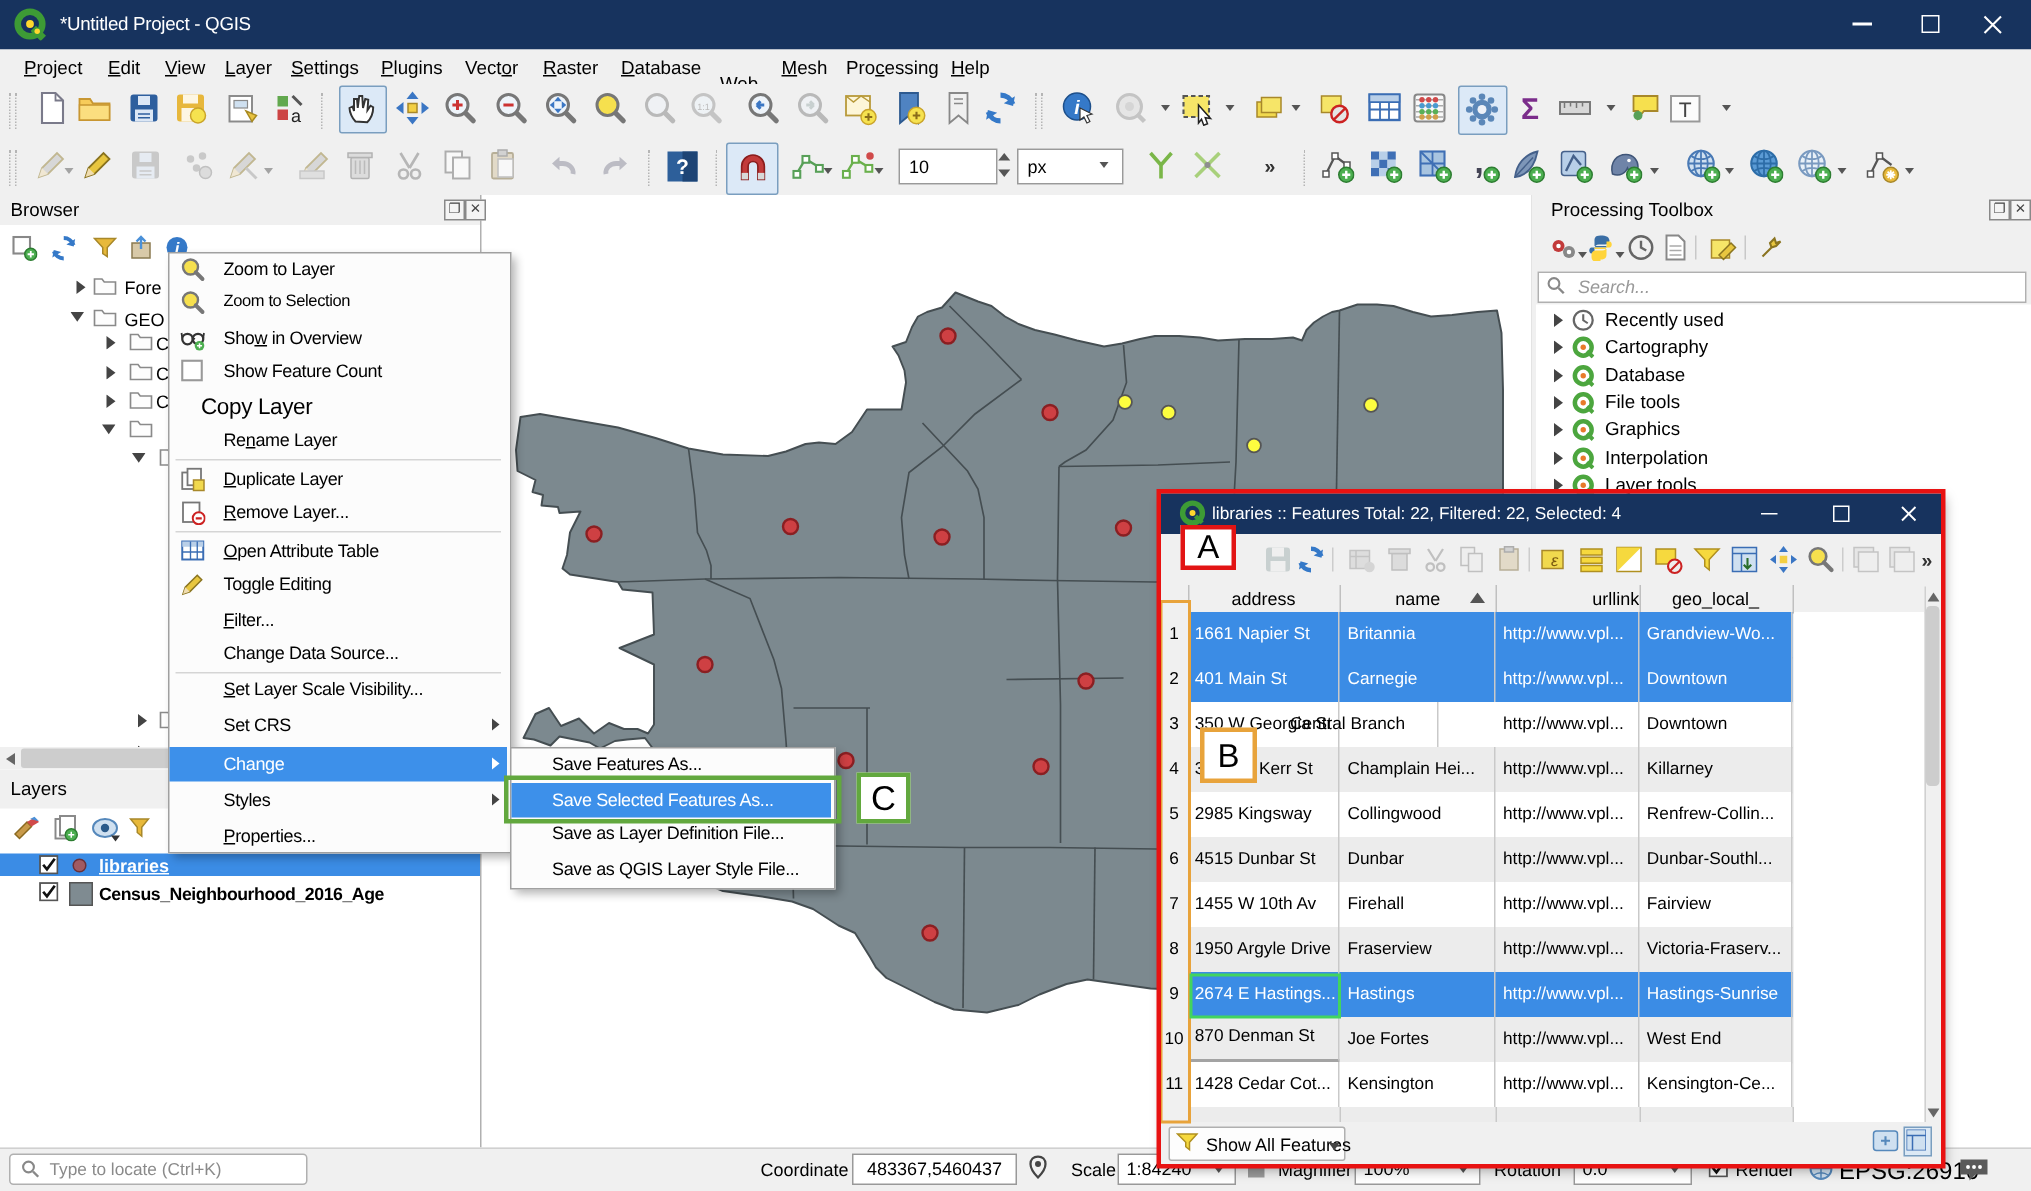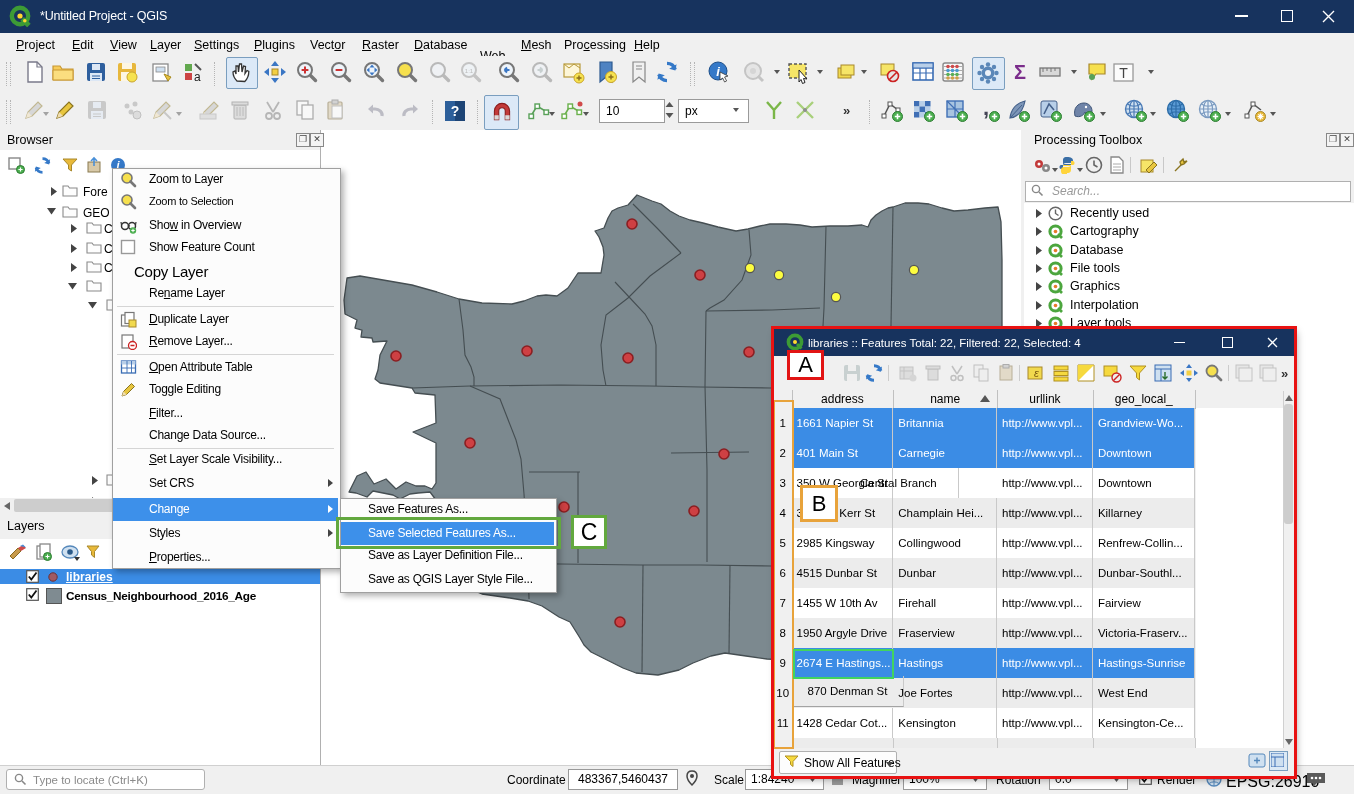--- a/index.html
+++ b/index.html
@@ -965,21 +965,21 @@
   </svg>
 <svg class="abs" style="left:1258px;top:363px;opacity:.5" width="20" height="20" viewBox="0 0 20 20">
     <rect x="2" y="2" width="13" height="13" fill="#ddd" stroke="#999"></rect>
     <rect x="5" y="5" width="13" height="13" fill="#eee" stroke="#999"></rect>
   </svg>
 <div class="abs" style="left:1281px;top:366px;font-size:13px;font-weight:bold;color:#333">»</div>
 <div class="abs" style="left:774px;top:390px;width:509px;height:18px;background:#f0f0f0;border-bottom:1px solid #b8b8b8"></div>
 <div class="abs" style="left:774px;top:390px;width:17.5px;height:18px;border-right:1px solid #c0c0c0;font-size:12px;text-align:center;line-height:18px"></div>
 <div class="abs" style="left:791.5px;top:390px;width:101.8px;height:18px;border-right:1px solid #c0c0c0;font-size:12px;text-align:center;line-height:18px">address</div>
 <div class="abs" style="left:893.3px;top:390px;width:103.7px;height:18px;border-right:1px solid #c0c0c0;font-size:12px;text-align:center;line-height:18px">name</div>
-<div class="abs" style="left:997px;top:390px;width:95.9px;height:18px;border-right:1px solid #c0c0c0;font-size:12px;text-align:center;line-height:18px">urllink</div>
+<div class="abs" style="left:997px;top:390px;width:95.9px;height:18px;border-right:1px solid #c0c0c0;font-size:12px;text-align:right;line-height:18px">urllink</div>
 <div class="abs" style="left:1092.9px;top:390px;width:101.7px;height:18px;border-right:1px solid #c0c0c0;font-size:12px;text-align:center;line-height:18px">geo_local_</div>
 <svg class="abs" style="left:980px;top:395px;" width="10" height="7" viewBox="0 0 10 7">
     <path d="M5,0 L10,7 L0,7 z" fill="#555"></path>
   </svg>
 <div class="abs" style="left:791.5px;top:408px;width:403.5px;height:30px;background:#3b8ce5"></div>
 <div class="abs" style="left:774px;top:408px;width:17.5px;height:30px;background:#f0f0f0;border-right:1px solid #c0c0c0;border-bottom:1px solid #d8d8d8;font-size:11.5px;text-align:center;line-height:30px">1</div>
 <div class="abs" style="left:791.5px;top:408px;width:95.8px;height:30px;border-right:1px solid #c9c9c9;border-bottom:1px solid #d8d8d8;font-size:11.5px;line-height:30px;color:#fff;padding-left:5px;overflow:hidden;white-space:nowrap">1661 Napier St</div>
 <div class="abs" style="left:893.3px;top:408px;width:97.7px;height:30px;border-right:1px solid #c9c9c9;border-bottom:1px solid #d8d8d8;font-size:11.5px;line-height:30px;color:#fff;padding-left:5px;overflow:hidden;white-space:nowrap">Britannia</div>
 <div class="abs" style="left:997px;top:408px;width:89.9px;height:30px;border-right:1px solid #c9c9c9;border-bottom:1px solid #d8d8d8;font-size:11.5px;line-height:30px;color:#fff;padding-left:5px;overflow:hidden;white-space:nowrap">http://www.vpl...</div>
 <div class="abs" style="left:1092.9px;top:408px;width:95.7px;height:30px;border-right:1px solid #c9c9c9;border-bottom:1px solid #d8d8d8;font-size:11.5px;line-height:30px;color:#fff;padding-left:5px;overflow:hidden;white-space:nowrap">Grandview-Wo...</div>
@@ -1026,21 +1026,21 @@
 <div class="abs" style="left:997px;top:618px;width:89.9px;height:30px;border-right:1px solid #c9c9c9;border-bottom:1px solid #d8d8d8;font-size:11.5px;line-height:30px;color:#000;padding-left:5px;overflow:hidden;white-space:nowrap">http://www.vpl...</div>
 <div class="abs" style="left:1092.9px;top:618px;width:95.7px;height:30px;border-right:1px solid #c9c9c9;border-bottom:1px solid #d8d8d8;font-size:11.5px;line-height:30px;color:#000;padding-left:5px;overflow:hidden;white-space:nowrap">Victoria-Fraserv...</div>
 <div class="abs" style="left:791.5px;top:648px;width:403.5px;height:30px;background:#3b8ce5"></div>
 <div class="abs" style="left:774px;top:648px;width:17.5px;height:30px;background:#f0f0f0;border-right:1px solid #c0c0c0;border-bottom:1px solid #d8d8d8;font-size:11.5px;text-align:center;line-height:30px">9</div>
 <div class="abs" style="left:791.5px;top:648px;width:95.8px;height:30px;border-right:1px solid #c9c9c9;border-bottom:1px solid #d8d8d8;font-size:11.5px;line-height:30px;color:#fff;padding-left:5px;overflow:hidden;white-space:nowrap">2674 E Hastings...</div>
 <div class="abs" style="left:893.3px;top:648px;width:97.7px;height:30px;border-right:1px solid #c9c9c9;border-bottom:1px solid #d8d8d8;font-size:11.5px;line-height:30px;color:#fff;padding-left:5px;overflow:hidden;white-space:nowrap">Hastings</div>
 <div class="abs" style="left:997px;top:648px;width:89.9px;height:30px;border-right:1px solid #c9c9c9;border-bottom:1px solid #d8d8d8;font-size:11.5px;line-height:30px;color:#fff;padding-left:5px;overflow:hidden;white-space:nowrap">http://www.vpl...</div>
 <div class="abs" style="left:1092.9px;top:648px;width:95.7px;height:30px;border-right:1px solid #c9c9c9;border-bottom:1px solid #d8d8d8;font-size:11.5px;line-height:30px;color:#fff;padding-left:5px;overflow:hidden;white-space:nowrap">Hastings-Sunrise</div>
 <div class="abs" style="left:791.5px;top:678px;width:403.5px;height:30px;background:#ececec"></div>
 <div class="abs" style="left:774px;top:678px;width:17.5px;height:30px;background:#f0f0f0;border-right:1px solid #c0c0c0;border-bottom:1px solid #d8d8d8;font-size:11.5px;text-align:center;line-height:30px">10</div>
-<div class="abs" style="left:791.5px;top:676px;width:95.8px;height:30px;border-right:1px solid #c9c9c9;border-bottom:1px solid #a3a3a3;font-size:11.5px;line-height:30px;color:#000;padding-left:16px;overflow:hidden;white-space:nowrap">870 Denman St</div>
+<div class="abs" style="left:791.5px;top:676px;width:95.8px;height:30px;border-right:1px solid #c9c9c9;border-bottom:3px solid #a3a3a3;font-size:11.5px;line-height:30px;color:#000;padding-left:5px;overflow:hidden;white-space:nowrap">870 Denman St</div>
 <div class="abs" style="left:893.3px;top:678px;width:97.7px;height:30px;border-right:1px solid #c9c9c9;border-bottom:1px solid #d8d8d8;font-size:11.5px;line-height:30px;color:#000;padding-left:5px;overflow:hidden;white-space:nowrap">Joe Fortes</div>
 <div class="abs" style="left:997px;top:678px;width:89.9px;height:30px;border-right:1px solid #c9c9c9;border-bottom:1px solid #d8d8d8;font-size:11.5px;line-height:30px;color:#000;padding-left:5px;overflow:hidden;white-space:nowrap">http://www.vpl...</div>
 <div class="abs" style="left:1092.9px;top:678px;width:95.7px;height:30px;border-right:1px solid #c9c9c9;border-bottom:1px solid #d8d8d8;font-size:11.5px;line-height:30px;color:#000;padding-left:5px;overflow:hidden;white-space:nowrap">West End</div>
 <div class="abs" style="left:791.5px;top:708px;width:403.5px;height:30px;background:#fff"></div>
 <div class="abs" style="left:774px;top:708px;width:17.5px;height:30px;background:#f0f0f0;border-right:1px solid #c0c0c0;border-bottom:1px solid #d8d8d8;font-size:11.5px;text-align:center;line-height:30px">11</div>
 <div class="abs" style="left:791.5px;top:708px;width:95.8px;height:30px;border-right:1px solid #c9c9c9;border-bottom:1px solid #d8d8d8;font-size:11.5px;line-height:30px;color:#000;padding-left:5px;overflow:hidden;white-space:nowrap">1428 Cedar Cot...</div>
 <div class="abs" style="left:893.3px;top:708px;width:97.7px;height:30px;border-right:1px solid #c9c9c9;border-bottom:1px solid #d8d8d8;font-size:11.5px;line-height:30px;color:#000;padding-left:5px;overflow:hidden;white-space:nowrap">Kensington</div>
 <div class="abs" style="left:997px;top:708px;width:89.9px;height:30px;border-right:1px solid #c9c9c9;border-bottom:1px solid #d8d8d8;font-size:11.5px;line-height:30px;color:#000;padding-left:5px;overflow:hidden;white-space:nowrap">http://www.vpl...</div>
 <div class="abs" style="left:1092.9px;top:708px;width:95.7px;height:30px;border-right:1px solid #c9c9c9;border-bottom:1px solid #d8d8d8;font-size:11.5px;line-height:30px;color:#000;padding-left:5px;overflow:hidden;white-space:nowrap">Kensington-Ce...</div>
 <div class="abs" style="left:774px;top:738px;width:17.5px;height:10px;background:#f0f0f0;border-right:1px solid #c0c0c0"></div>

